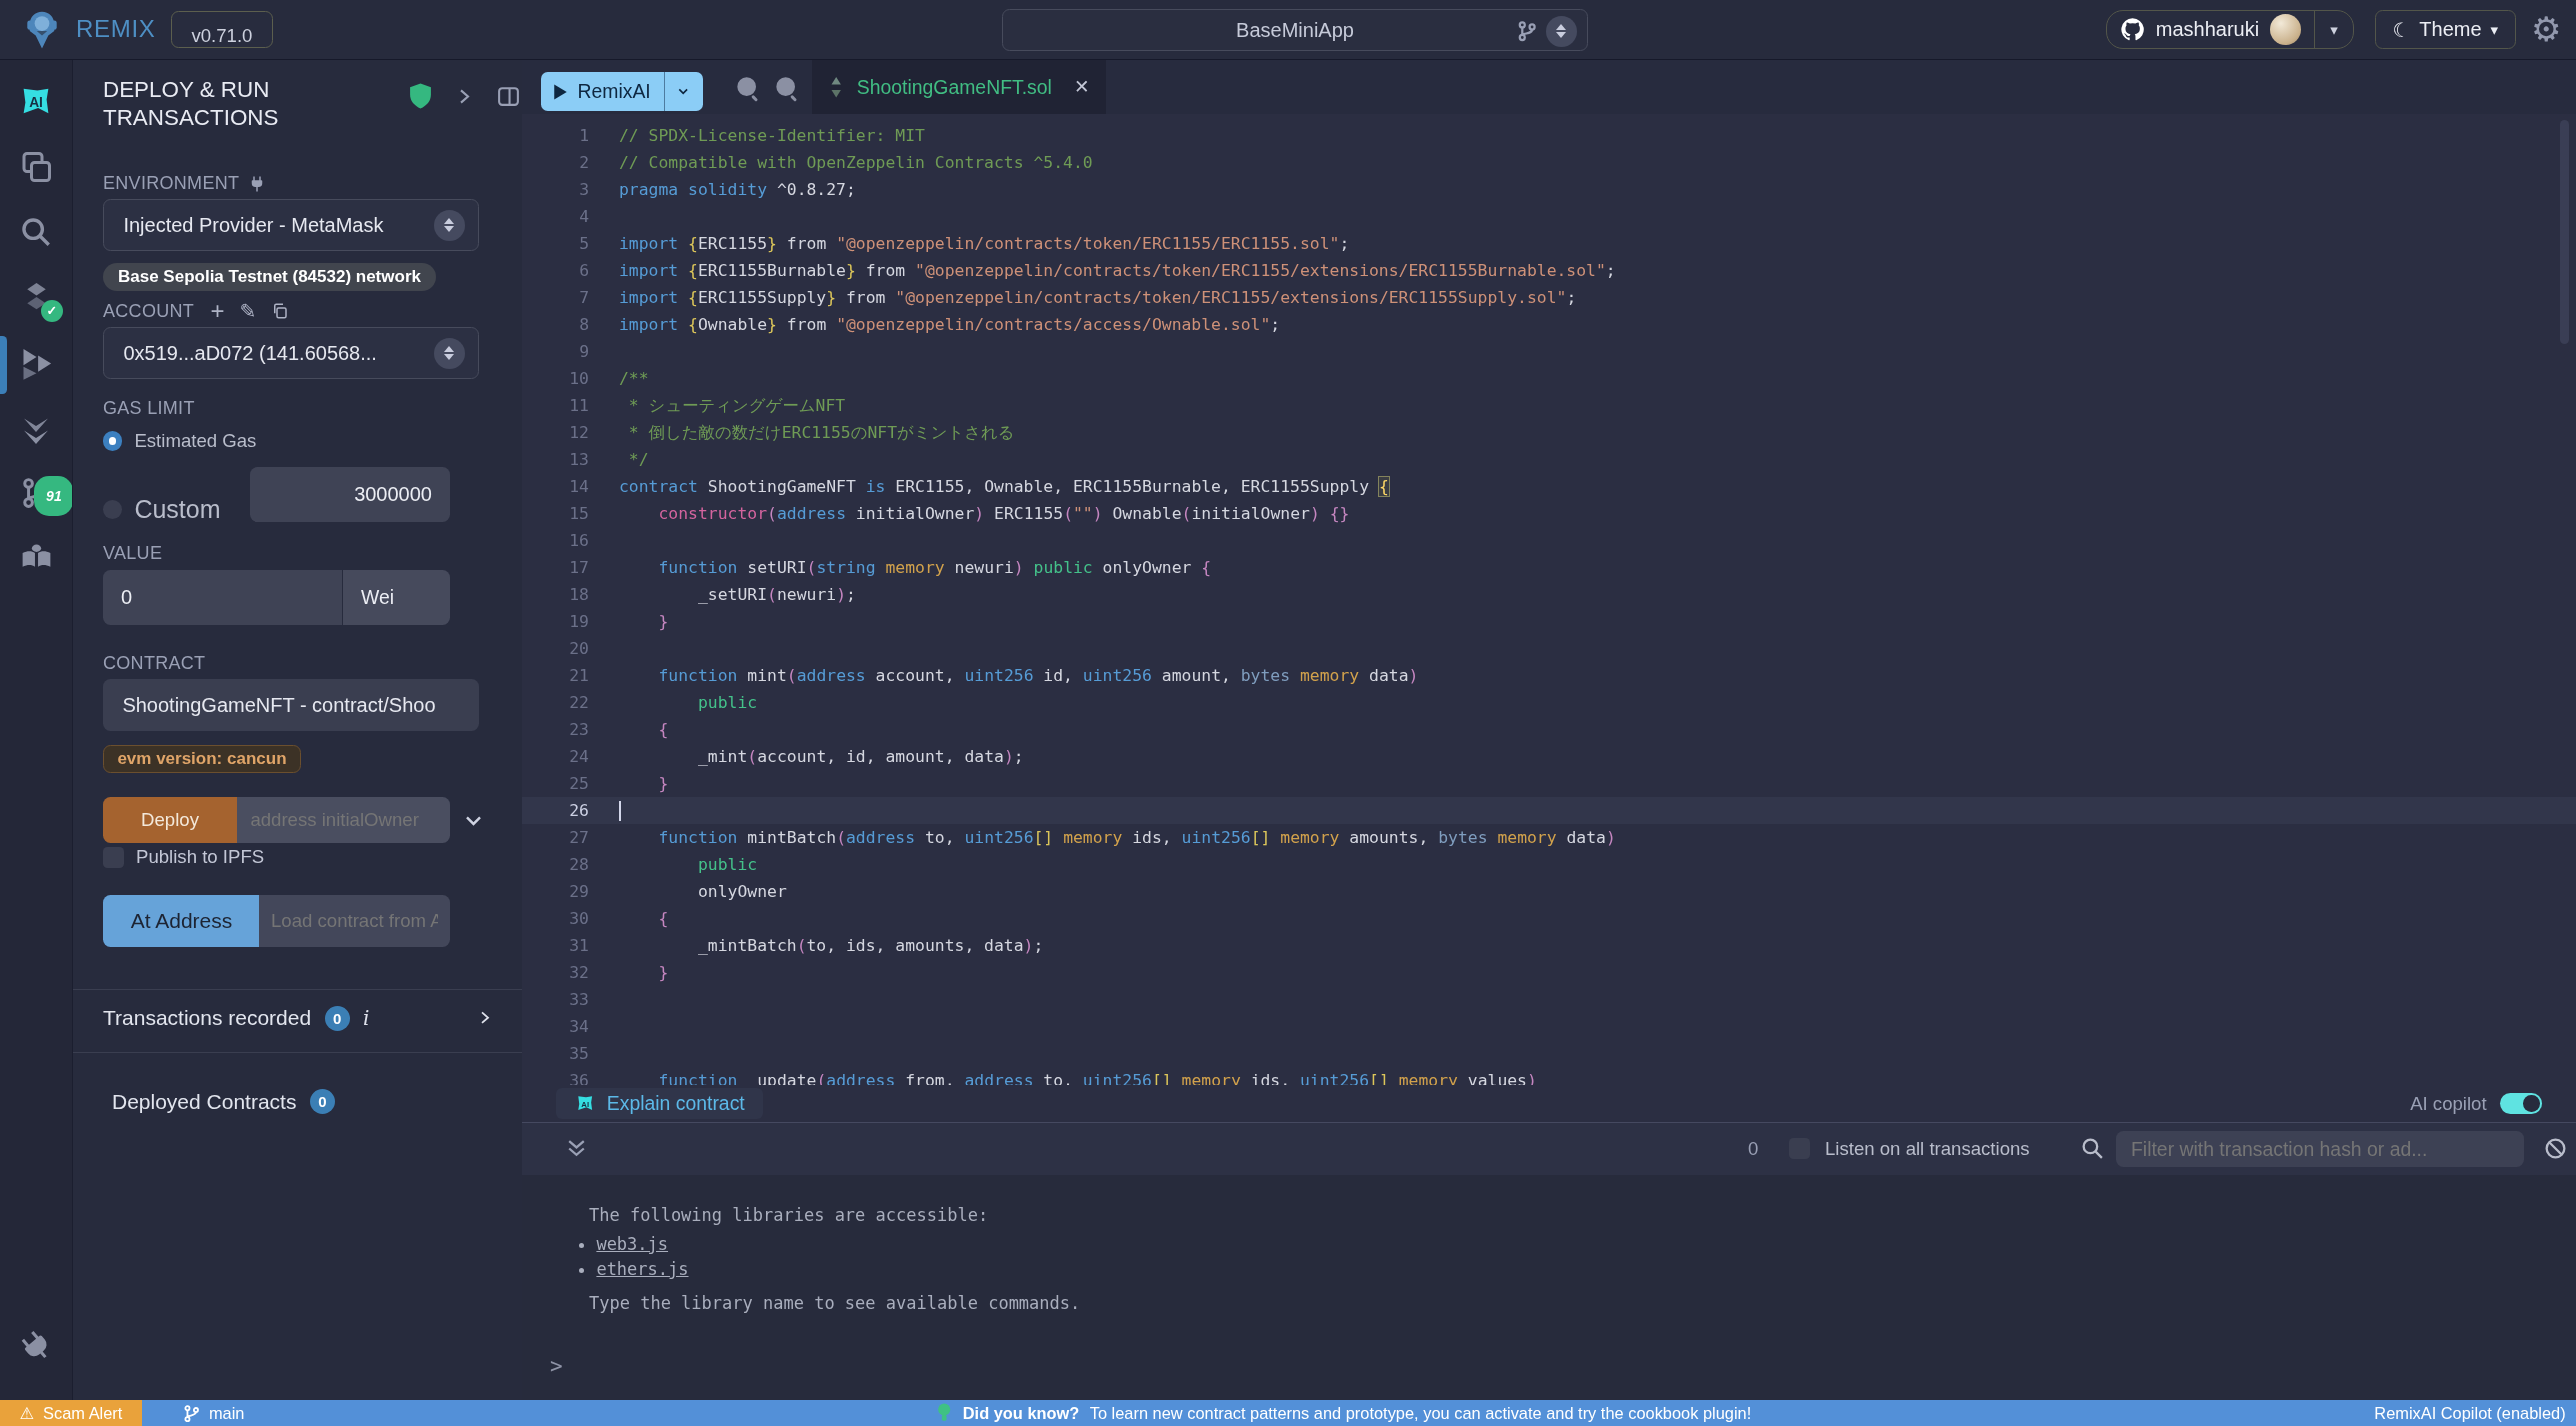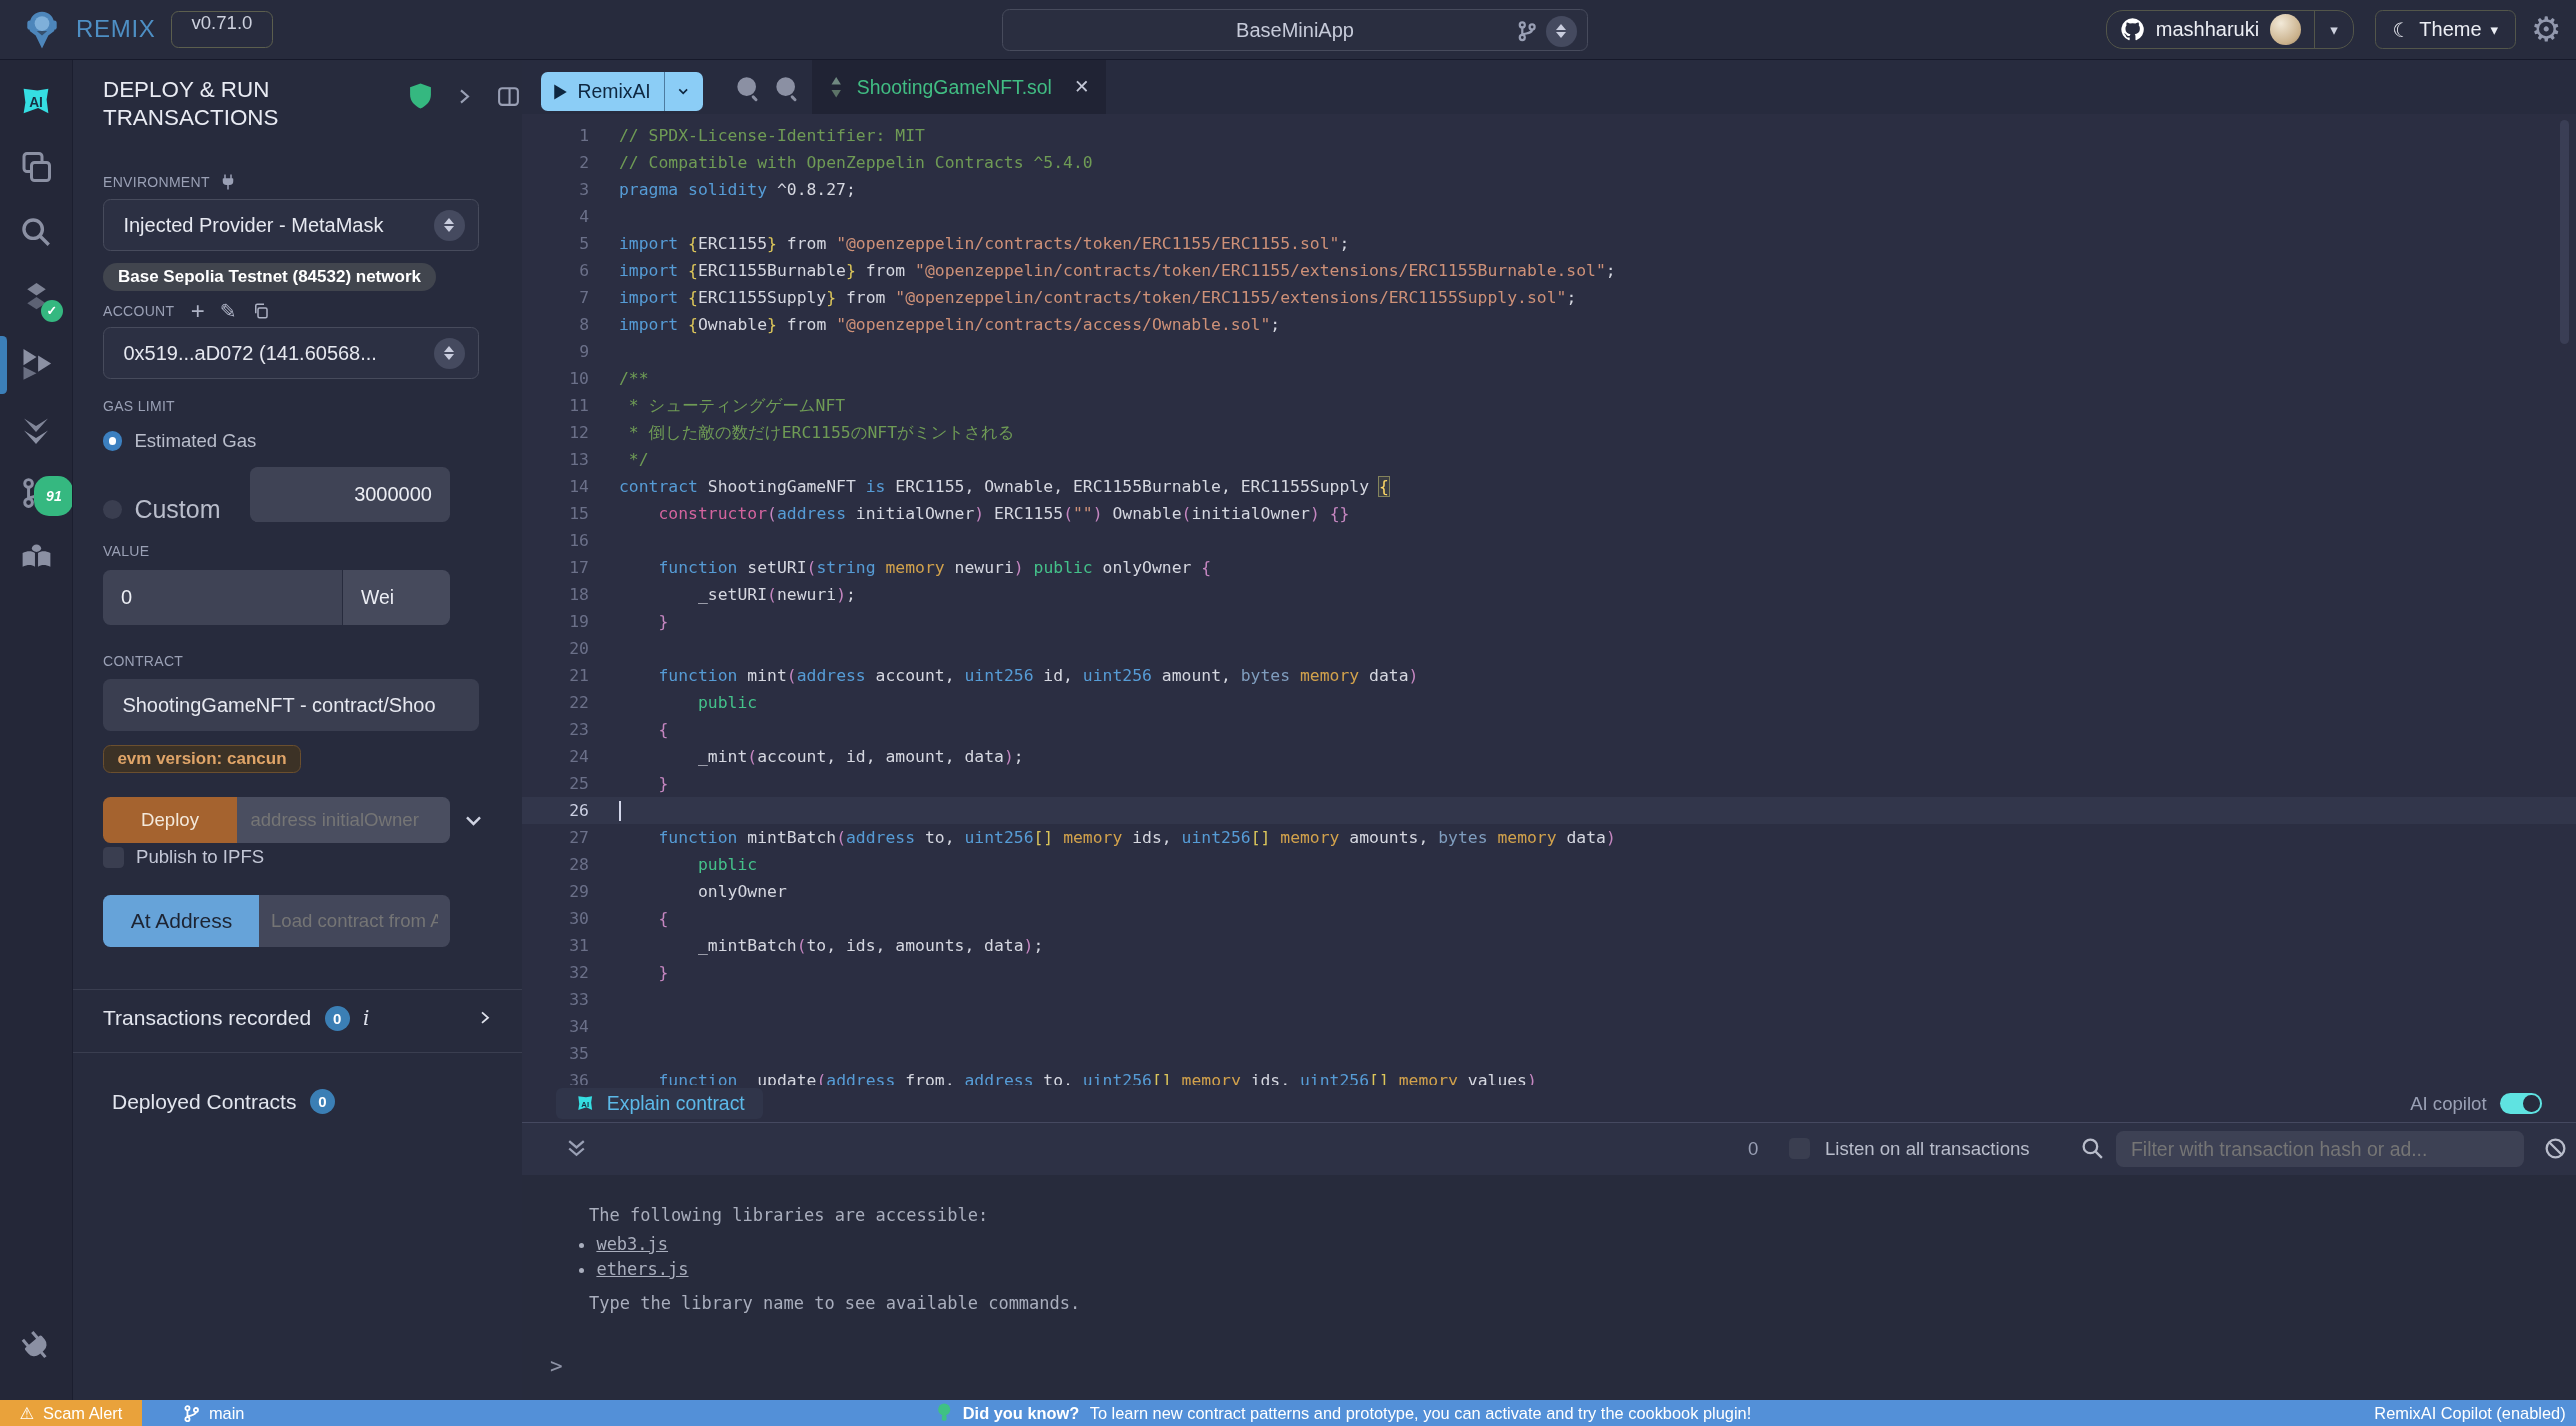--- a/index.html
+++ b/index.html
@@ -6,21 +6,21 @@
   *{box-sizing:border-box;}
   #root{position:relative;width:2576px;height:1427px;background:#272b3d;overflow:hidden;
         font-family:"Liberation Sans",sans-serif;color:#d9dce6;}
   .abs{position:absolute;}
 
   
   #topbar{left:0;top:0;width:2576px;height:60px;background:#272b3d;border-bottom:1.5px solid #16192a;}
   .brand-logo{left:21px;top:9px;width:42px;height:42px;}
   .brand-name{left:76px;top:15px;font-size:24px;letter-spacing:0.7px;color:#4e8fc4;font-weight:500;}
   .version-pill{left:171px;top:11.2px;height:37px;padding:0 19.4px;border:0.7px solid #5c5f4e;border-radius:7.5px;
-      display:flex;align-items:flex-start;font-size:18.6px;color:#cdd1de;background:#282c3e;}
+      display:flex;align-items:flex-end;font-size:18.6px;color:#cdd1de;background:#282c3e;}
   .ws-pill{left:1002px;top:9px;width:586px;height:42px;border:0.7px solid #474b5c;border-radius:7.5px;
       background:#2a2e40;display:flex;align-items:center;justify-content:center;font-size:20px;color:#c6cad9;}
   .ws-icons{position:absolute;right:10.4px;top:0;height:42px;display:flex;align-items:center;gap:7.5px;}
   .selector-circle{width:31px;height:31px;border-radius:50%;background:#454a5f;display:flex;flex-direction:column;
       align-items:center;justify-content:center;gap:2.2px;}
   .tri-up{width:0;height:0;border-left:5.2px solid transparent;border-right:5.2px solid transparent;border-bottom:6px solid #c9cdde;}
   .tri-down{width:0;height:0;border-left:5.2px solid transparent;border-right:5.2px solid transparent;border-top:6px solid #c9cdde;}
   .user-pill{left:2106px;top:10.4px;height:39px;border:0.7px solid #53564a;border-radius:17px;background:#282c3e;
       display:flex;align-items:center;}
   .user-main{display:flex;align-items:center;gap:10.4px;padding:0 13.4px;}
@@ -37,21 +37,21 @@
   #rail{left:0;top:60px;width:72px;height:1340px;background:#242738;}
   .rail-item{left:15px;width:42px;height:42px;display:flex;align-items:center;justify-content:center;}
   .rail-badge{position:absolute;border-radius:15px;background:#35b880;color:#fff;font-weight:bold;
       display:flex;align-items:center;justify-content:center;}
   .active-bar{left:0;top:276px;width:6.7px;height:58px;background:#3c7fb8;border-radius:0 4.5px 4.5px 0;}
 
   
   #panel{left:72px;top:60px;width:450px;height:1340px;background:#272b3d;border-left:0.7px solid #1b1e2f;}
   .panel-title{left:30px;top:16.4px;width:298px;font-size:22.4px;line-height:28px;color:#e9ebf3;font-weight:500;}
   .panel-title-icons{left:335px;top:22.4px;display:flex;align-items:center;gap:21px;}
-  .lbl{font-size:14px;color:#9aa0b5;letter-spacing:0.3px;}
+  .lbl{font-size:18px;color:#9aa0b5;letter-spacing:0.3px;}
   .sel{left:30px;width:376px;height:52px;border:0.7px solid #474b5c;border-radius:7.5px;background:#2c3043;
       display:flex;align-items:center;padding:0 13.4px 0 19.4px;font-size:20px;color:#e6e8f0;}
   .sel .grow{flex:1;overflow:hidden;white-space:nowrap;}
   .network-badge{left:30px;top:203px;height:28px;padding:0 15px;border-radius:14px;background:#41454e;
       display:inline-flex;align-items:center;font-size:17px;font-weight:bold;color:#fff;}
   .row-icons{display:flex;align-items:center;gap:15px;color:#aeb3c5;}
   .radio{width:19.4px;height:19.4px;border-radius:50%;}
   .radio.on{border:6px solid #3c80c0;background:#fff;}
   .radio.off{background:#3a3e50;}
   .small-input{background:#3f4355;border:none;border-radius:7.5px;color:#eceef4;font-size:20px;padding:0 18px;

